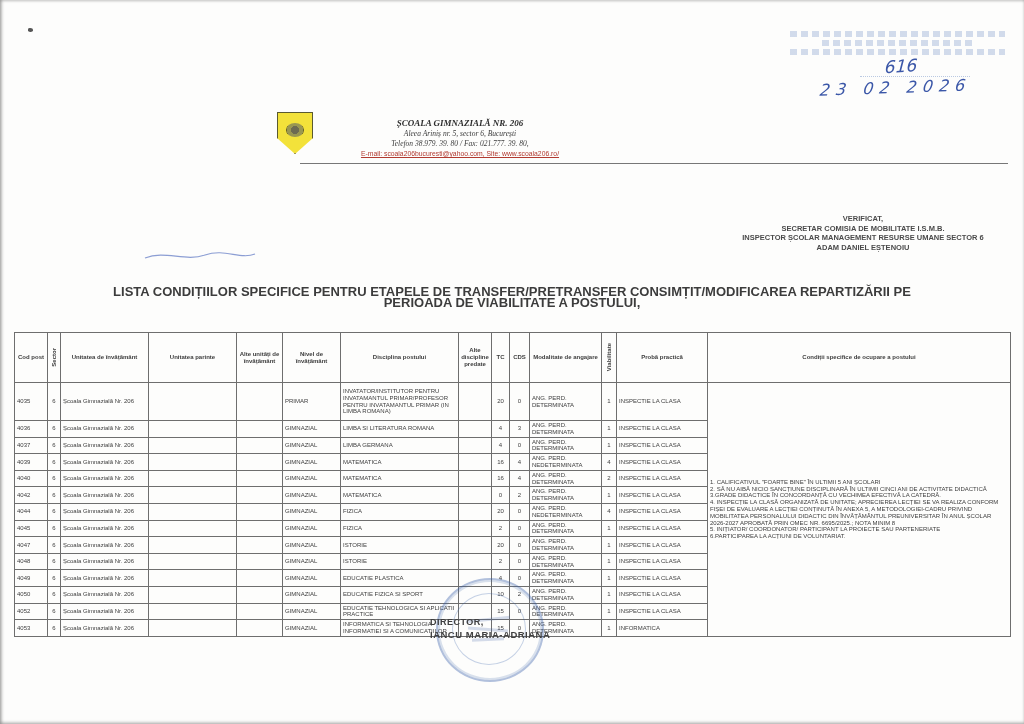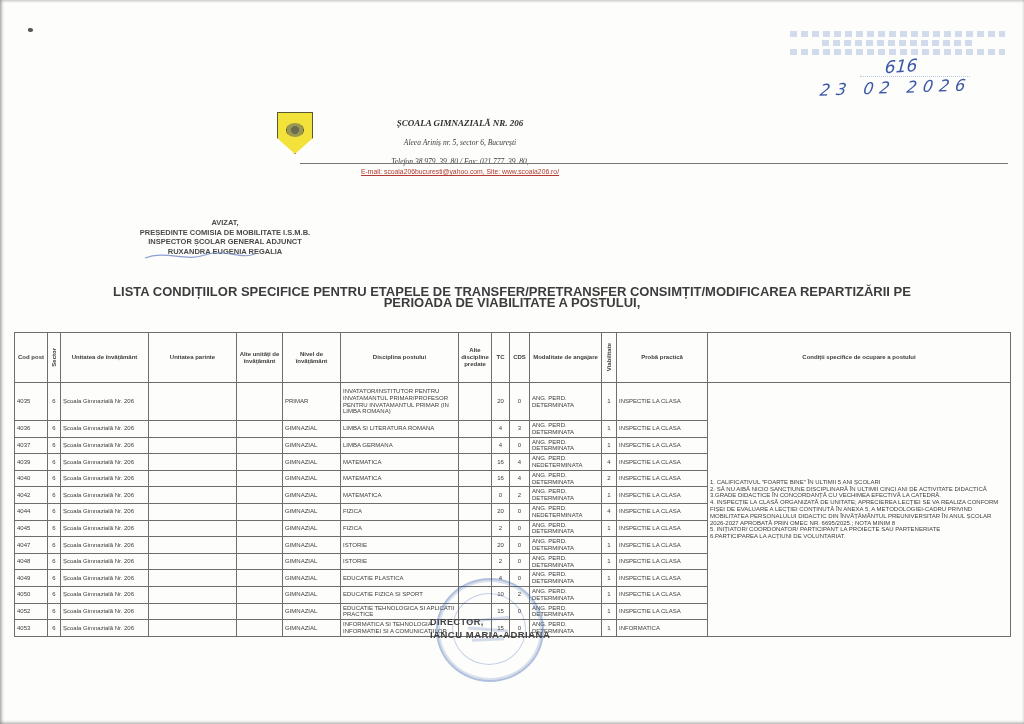--- a/index.html
+++ b/index.html
@@ -20,21 +20,21 @@
      color:#3b57a8;font-size:16px;letter-spacing:6px;transform:rotate(-2deg) skewX(-10deg);white-space:nowrap;}
 
   
   #logo{left:277px;top:112px;width:36px;height:44px;}
   #logo .shield{width:36px;height:42px;background:#f3e23a;border:1.5px solid #5a5a30;box-sizing:border-box;
      clip-path:polygon(0 0,100% 0,100% 62%,50% 100%,0 62%);}
   #logo .emblem{position:absolute;left:9px;top:11px;width:18px;height:14px;border-radius:50%;
      background:radial-gradient(circle at 50% 50%, #555 0 35%, #8a8a55 36% 70%, #3c3c22 71%);opacity:.85;}
   #letterhead{left:330px;top:118px;width:260px;text-align:center;font-family:"Liberation Serif",serif;}
   #school-name{font-weight:bold;font-style:italic;font-size:9px;color:#2e2e2e;}
-  #school-address,#school-phone{font-style:italic;font-size:7.5px;color:#3b3b3b;margin-top:10px;}
+  #school-address,#school-phone{font-style:italic;font-size:7.5px;color:#3b3b3b;margin-top:1px;}
   #school-email{font-size:6.8px;color:#b23a30;text-decoration:underline;margin-top:2px;font-family:"Liberation Sans",sans-serif;}
   #head-rule{left:300px;top:163px;width:708px;border-top:1.5px solid #777;}
 
   
   .sign-block{text-align:center;font-weight:bold;font-size:7.5px;line-height:9.5px;color:#4a4a4a;}
   #avizat{left:85px;top:218px;width:280px;}
   #verificat{left:718px;top:214px;width:290px;}
   .squiggle{stroke:#6f86c9;fill:none;stroke-width:1.2;opacity:.8;}
 
   
@@ -88,30 +88,30 @@
     <div class="emblem"></div>
   </div>
   <div id="letterhead" class="abs">
     <div id="school-name">ȘCOALA GIMNAZIALĂ NR. 206</div>
     <div id="school-address">Aleea Ariniș nr. 5, sector 6, București</div>
     <div id="school-phone">Telefon 38.979. 39. 80 / Fax: 021.777. 39. 80,</div>
     <div id="school-email">E-mail: scoala206bucuresti@yahoo.com, Site: www.scoala206.ro/</div>
   </div>
   <div id="head-rule" class="abs"></div>
 
-  <div id="avizat" class="abs sign-block">
-    <div>AVIZAT,</div>
-    <div>PREȘEDINTE COMISIA DE MOBILITATE I.S.M.B.</div>
-    <div>INSPECTOR ȘCOLAR GENERAL ADJUNCT</div>
-    <div>RUXANDRA EUGENIA REGALIA</div>
-  </div>
   <svg class="abs" style="left:140px;top:246px;" width="120" height="20">
     <path class="squiggle" d="M5 12 C 25 4, 45 16, 65 9 S 100 14, 115 8"></path>
   </svg>
 
+  <div id="verificat" class="abs sign-block">
+    <div>VERIFICAT,</div>
+    <div>SECRETAR COMISIA DE MOBILITATE I.S.M.B.</div>
+    <div>INSPECTOR ȘCOLAR MANAGEMENT RESURSE UMANE SECTOR 6</div>
+    <div>ADAM DANIEL EȘTENOIU</div>
+  </div>
 
   <div id="title" class="abs">
     <div>LISTA CONDIȚIILOR SPECIFICE PENTRU ETAPELE DE TRANSFER/PRETRANSFER CONSIMȚIT/MODIFICAREA REPARTIZĂRII PE PERIOADA DE VIABILITATE A POSTULUI,</div>
   </div>
 
   <table id="postable" class="abs">
     <colgroup>
       <col style="width:33px">
         <col style="width:13px">
         <col style="width:88px">

